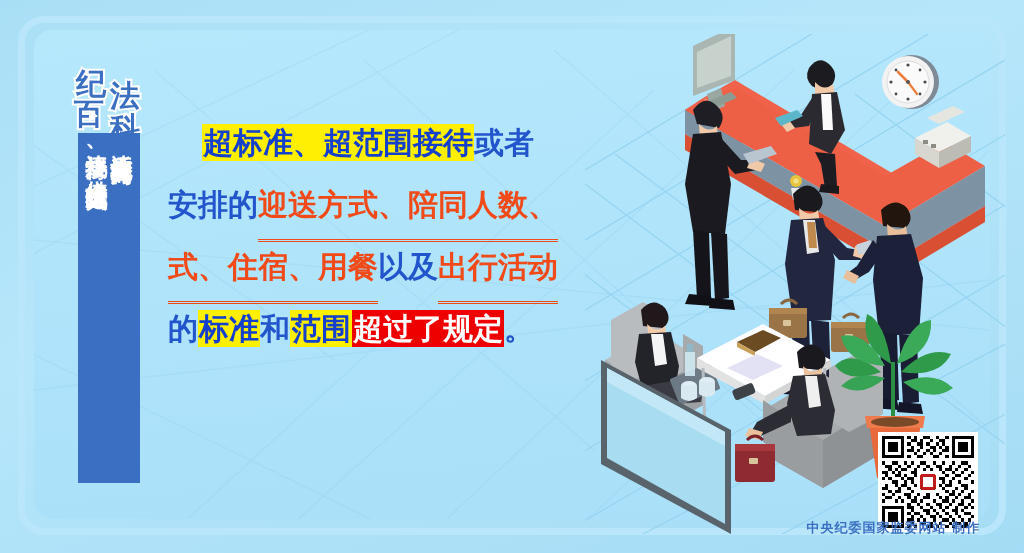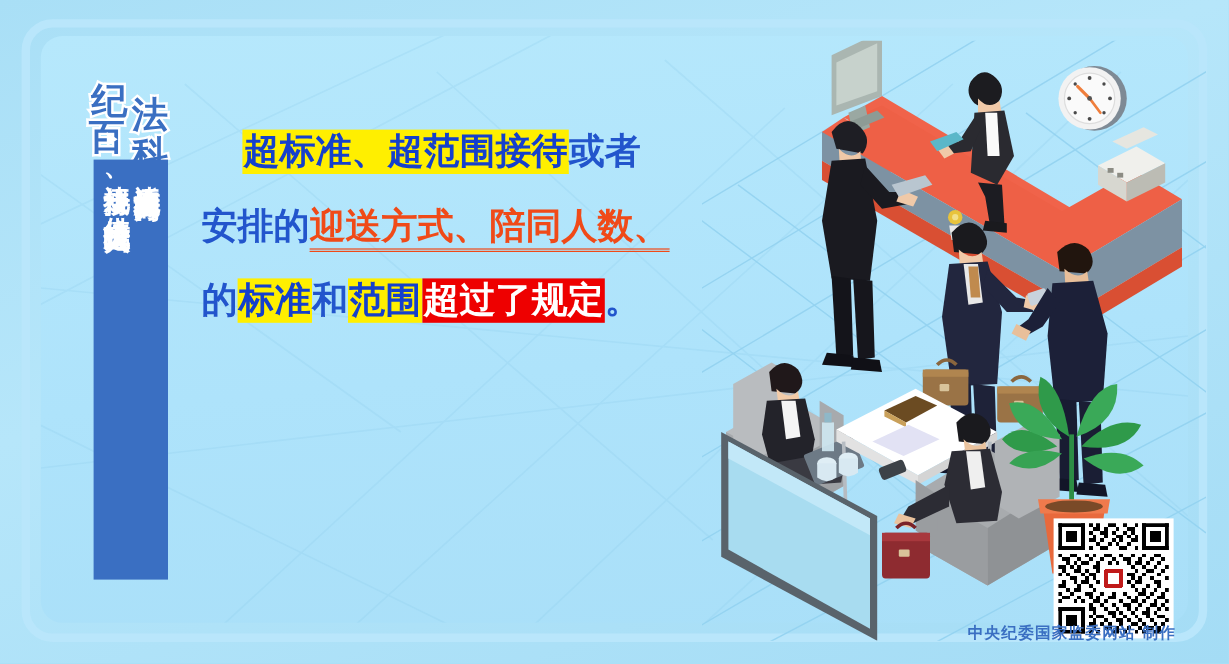--- a/index.html
+++ b/index.html
@@ -72,35 +72,35 @@
     position:absolute; left:17px; top:44px;
     width:0;height:0;
     border-left:9px solid #ffffff;
     border-top:6px solid transparent;
     border-bottom:6px solid transparent;
     z-index:4;
   }
 
   
   #maintext{
-    position:absolute; left:168px; top:96px; width:400px;
+    position:absolute; left:168px; top:112px; width:400px;
     font-family:Liberation Serif, serif;
   }
   .tline{
     height:62px; line-height:62px;
     white-space:nowrap; font-size:30px;
   }
   .tline.center{ text-align:center; }
   .blue{ color:#2255cc; font-weight:bold; }
   .hl-yellow{ background:#ffef00; color:#1540cc; font-weight:bold; padding:2px 1px; }
   .hl-red{ background:#ee0000; color:#ffffff; font-weight:bold; padding:2px 1px;text-align:center; }
   .orange{
     color:#f04a18; font-weight:bold;
     border-bottom:3px double #f04a18;
-    padding-bottom:2px;
+    padding-bottom:18px;
   }
 
   
   #illus{ position:absolute; left:585px; top:34px; width:420px; height:500px; }
   #illus svg{ width:100%; height:100%; display:block; }
 
   
   #qr{
     position:absolute; left:878px; top:432px; width:100px; height:100px;
     background:#ffffff; padding:4px;
@@ -154,20 +154,21 @@
   </div>
 
   <div id="banner">
     <div class="vcol c1">违反廉洁纪律的行为：</div>
     <div class="vcol c2">违规接待、借接待之机大吃大喝</div>
   </div>
 
   <div id="maintext">
       <div class="tline center"><span class="hl-yellow">超标准、超范围接待</span><span class="blue">或者</span></div>
       <div class="tline"><span class="blue">安排的</span><span class="orange">迎送方式、陪同人数、</span></div>
+      <div class="tline"><span class="orange">式、住宿、用餐</span><span class="blue">以及</span><span class="orange">出行活动</span></div>
       <div class="tline"><span class="blue">的</span><span class="hl-yellow">标准</span><span class="blue">和</span><span class="hl-yellow">范围</span><span class="hl-red">超过了规定</span><span class="blue">。</span></div>
     </div>
 
   <div id="illus">
     <svg viewBox="0 0 420 500">
       <defs>
         <linearGradient id="gFloor" x1="0" y1="0" x2="0" y2="1">
           <stop offset="0" stop-color="#b4e6fb"></stop>
           <stop offset="1" stop-color="#a2dcf7"></stop>
         </linearGradient>

